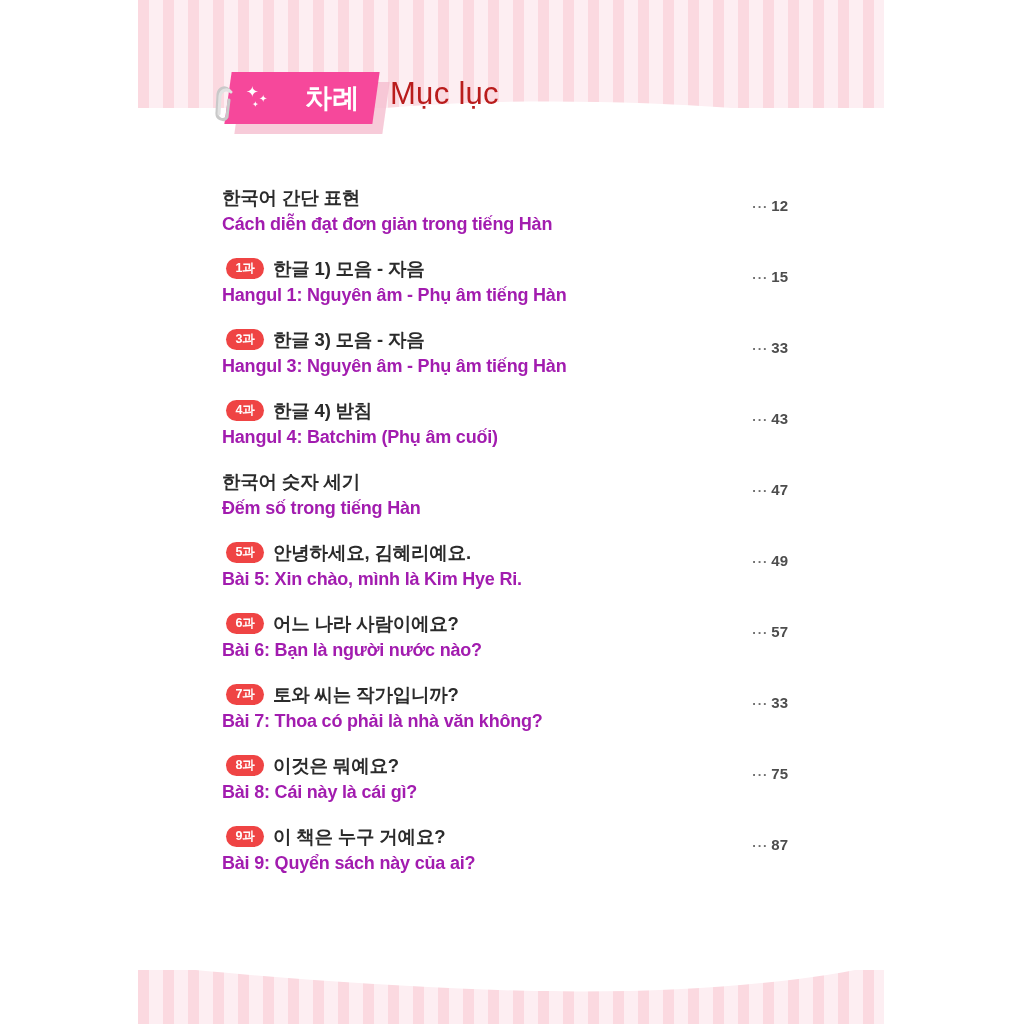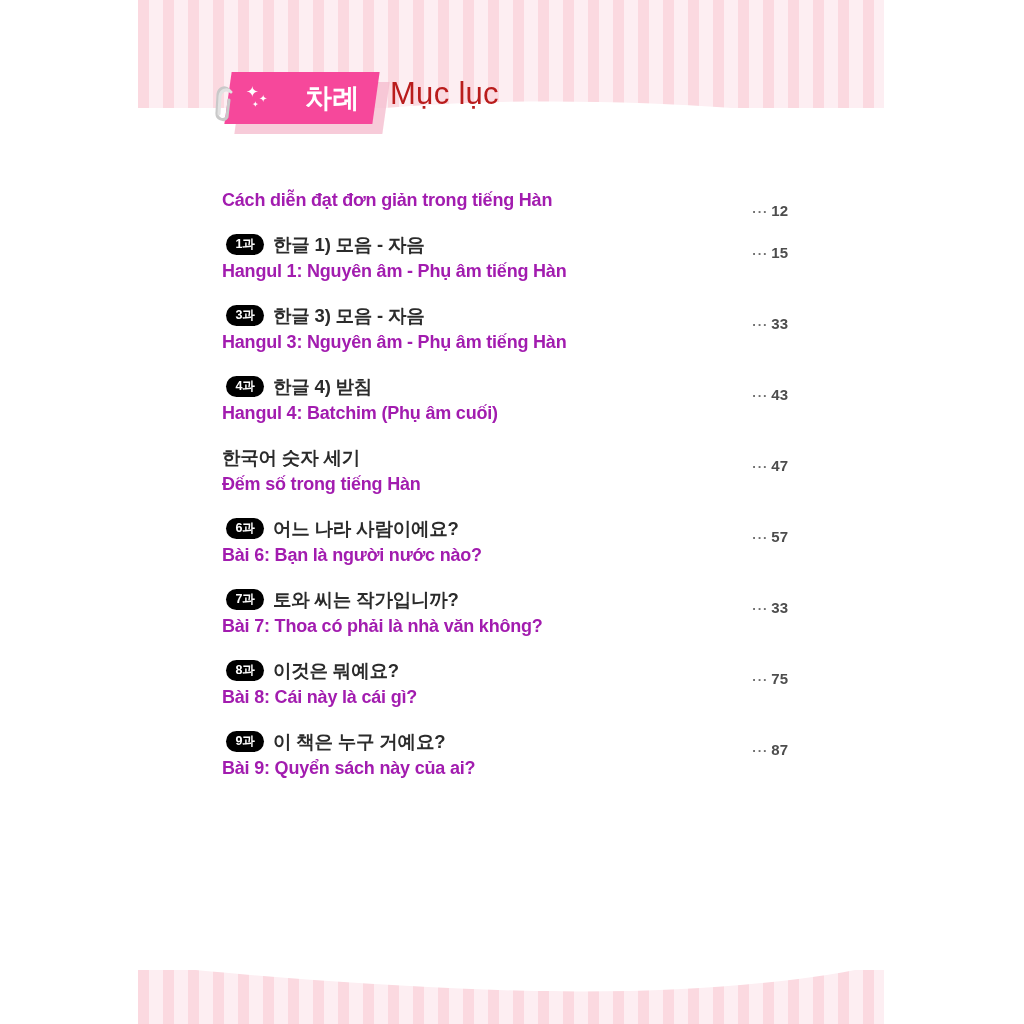--- a/index.html
+++ b/index.html
@@ -137,21 +137,21 @@
   }
 
   .badge {
     display: inline-flex;
     align-items: center;
     justify-content: center;
     min-width: 38px;
     height: 21px;
     padding: 0 7px;
     box-sizing: border-box;
-    background: #000000;
+    background: #ef4444;
     color: #ffffff;
     font-size: 12.5px;
     font-weight: bold;
     border-radius: 11px;
     margin-right: 9px;
     letter-spacing: -0.3px;
   }
 
   .ko-title {
     font-size: 18.5px;
@@ -215,20 +215,23 @@
   <svg class="pin" viewBox="0 0 22 38">
     <path d="M15,4 C11,0 5,2 4,8 L3,26 C2,33 10,36 13,31 L15,14" fill="none" stroke="#c9c9c9" stroke-width="3" stroke-linecap="round"></path>
     <path d="M17,6 C13,2 7,4 6,10 L5,28" fill="none" stroke="#e2e2e2" stroke-width="3" stroke-linecap="round"></path>
   </svg>
 
   <div class="header-vi">Mục lục</div>
 
   <div class="toc">
 
     <div class="entry">
+      <div class="line1">
+        <span class="ko-title">한국어 간단 표현</span>
+      </div>
       <div class="vi-title">Cách diễn đạt đơn giản trong tiếng Hàn</div>
       <div class="page-num"><span class="dots">···</span><span>12</span></div>
     </div>
 
     <div class="entry indent">
       <div class="line1">
         <span class="badge">1과</span>
         <span class="ko-title">한글 1) 모음 - 자음</span>
       </div>
       <div class="vi-title">Hangul 1: Nguyên âm - Phụ âm tiếng Hàn</div>
@@ -255,20 +258,28 @@
     </div>
 
     <div class="entry">
       <div class="line1">
         <span class="ko-title">한국어 숫자 세기</span>
       </div>
       <div class="vi-title">Đếm số trong tiếng Hàn</div>
       <div class="page-num"><span class="dots">···</span><span>47</span></div>
     </div>
 
+    <div class="entry indent">
+      <div class="line1">
+        <span class="badge">5과</span>
+        <span class="ko-title">안녕하세요, 김혜리예요.</span>
+      </div>
+      <div class="vi-title">Bài 5: Xin chào, mình là Kim Hye Ri.</div>
+      <div class="page-num"><span class="dots">···</span><span>49</span></div>
+    </div>
 
     <div class="entry indent">
       <div class="line1">
         <span class="badge">6과</span>
         <span class="ko-title">어느 나라 사람이에요?</span>
       </div>
       <div class="vi-title">Bài 6: Bạn là người nước nào?</div>
       <div class="page-num"><span class="dots">···</span><span>57</span></div>
     </div>
 

